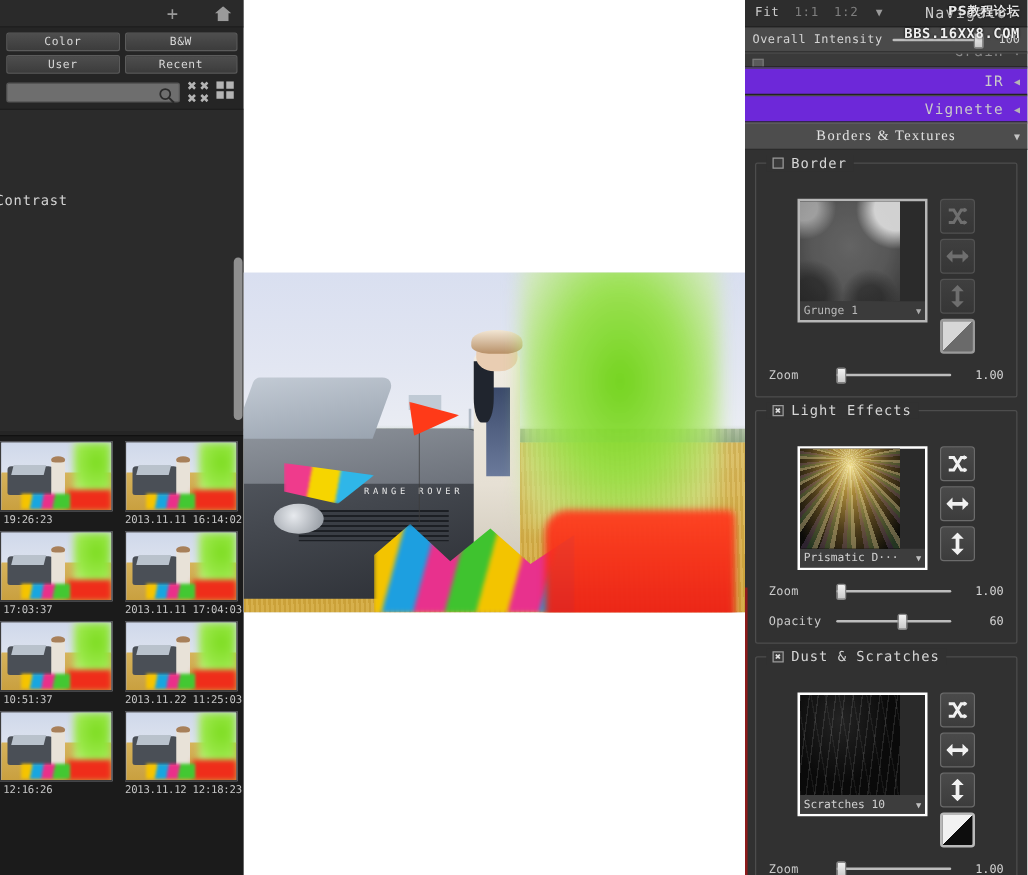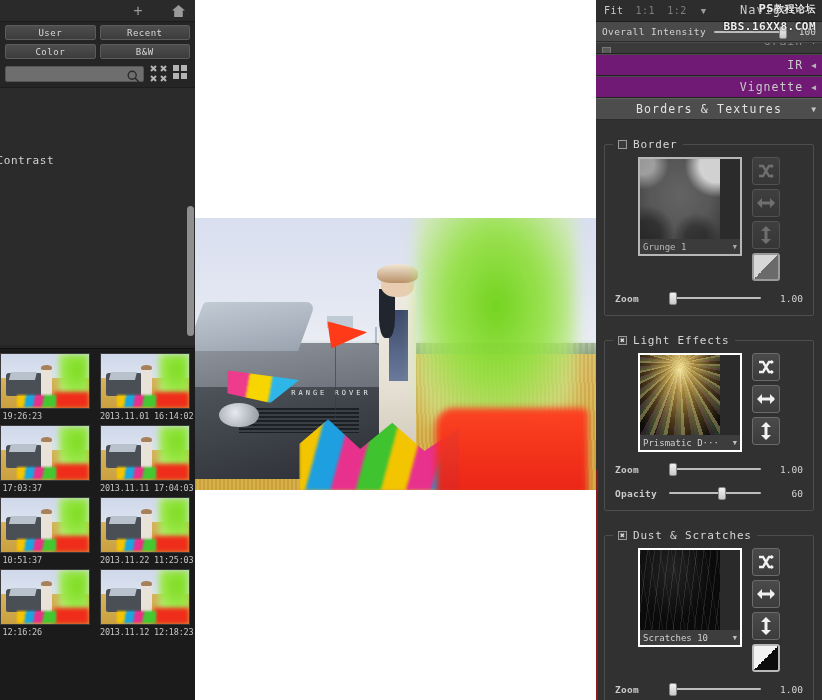--- a/index.html
+++ b/index.html
@@ -212,44 +212,44 @@
     background: #bdbdbd; border-radius: 1px;
   }
   .slider .knob {
     position: absolute; top: 1px; width: 8px; height: 13px;
     background: linear-gradient(#f2f2f2,#c9c9c9); border: 1px solid #888;
     border-radius: 2px;
   }
   .val { font-size: 9.5px; color: #d4d4d4; width: 26px; text-align: right; }
 
   .sec-row {
-    height: 22px; background: #701a75; border-top: 1px solid #4a4a4a;
+    height: 22px; background: #6d28d9; border-top: 1px solid #4a4a4a;
     border-bottom: 1px solid #232323;
     display: flex; align-items: center; justify-content: flex-end;
     padding: 0 6px; position: relative;
   }
   .sec-row.clipped { height: 12px; overflow: hidden; background:#3a3a3a; }
   .sec-row .sec-name { font-size: 11.5px; color: #cacaca; letter-spacing: 1px; }
   .sec-row.clipped .sec-name { position: relative; top: -7px; color:#8a8a8a; }
   .sec-row .arrow { margin-left: 8px; color: #b5b5b5; font-size: 8px; }
   .sec-row .mini-check {
     position: absolute; left: 6px; top: 4px; width: 9px; height: 9px;
     background: #5a5a5a; border: 1px solid #777;
   }
   .sec-open {
     height: 22px; background: #4d4d4d; border-top: 1px solid #606060;
     border-bottom: 1px solid #2b2b2b;
     display: flex; align-items: center; justify-content: center; position: relative;
   }
-  .sec-open .sec-name { font-size: 11.5px; color: #e2e2e2; letter-spacing: 1.2px; }
+  .sec-open .sec-name { font-size: 11.5px; color: #e2e2e2; letter-spacing: 1.2px; font-family: Liberation Serif, serif; }
   .sec-open .arrow { position:absolute; right: 6px; color: #c5c5c5; font-size: 8px; }
 
   .group {
-    margin: 24px 8px 0 8px; border: 1px solid #4d4d4d; border-radius: 2px;
-    padding: 12px 8px 10px 8px; position: relative;
+    margin: 10px 8px 0 8px; border: 1px solid #4d4d4d; border-radius: 2px;
+    padding: 28px 8px 10px 8px; position: relative;
   }
   .group-title {
     position: absolute; top: -7px; left: 8px; background: #313131;
     padding: 0 5px; display: flex; align-items: center; gap: 6px;
   }
   .group-title .cb {
     width: 9px; height: 9px; border: 1px solid #9a9a9a; background: #3a3a3a;
     display: inline-flex; align-items:center; justify-content:center;
     color: #e0e0e0; font-size: 8px; line-height: 1;
   }
@@ -304,48 +304,48 @@
     width: 28px; height: 28px; border: 1px solid #6b6b6b; border-radius: 3px;
     background: linear-gradient(#4a4a4a,#3c3c3c);
     display: flex; align-items: center; justify-content: center;
     color: #f1f1f1;
   }
   .sbtn.dim { color: #6f6f6f; background: linear-gradient(#3f3f3f,#363636); border-color:#525252; }
   .sbtn.swatch { background: linear-gradient(135deg,#f2f2f2 0 50%, #0d0d0d 50% 100%); border:2px solid #b9b9b9; }
   .sbtn.swatch.dim { background: linear-gradient(135deg,#d7d7d7 0 50%, #6a6a6a 50% 100%); border-color:#9a9a9a; }
 
   .srow { display: flex; align-items: center; margin-top: 10px; padding: 0 2px; }
-  .srow .lbl { font-size: 9.5px; color: #cacaca; width: 46px; letter-spacing:.3px;font-weight:bold;}
+  .srow .lbl { font-size: 9.5px; color: #cacaca; width: 46px; letter-spacing:.3px;}
   .srow .val { width: 34px; }
 
   .redline { position:absolute; left:0; top:470px; width:2px; height:230px; background:#8d1b1b; }
 </style>
 </head>
 <body>
 
 <div id="app">
 
   <div id="left-panel">
 
     <div class="lp-topbar">
       <div class="ic ic-plus">+</div>
       <div class="ic ic-home">
         <svg width="13" height="12" viewBox="0 0 13 12">
             <path d="M6.5 0 L13 5.5 L10.8 5.5 L10.8 12 L2.2 12 L2.2 5.5 L0 5.5 Z" fill="#9a9a9a"></path>
           </svg>
       </div>
     </div>
 
+    <div class="lp-btnrow">
+      <div class="lp-btn">Color</div>
+      <div class="lp-btn">B&amp;W</div>
+    </div>
     <div class="lp-btnrow" style="padding-top:3px">
       <div class="lp-btn">User</div>
       <div class="lp-btn">Recent</div>
-    </div>
-    <div class="lp-btnrow">
-      <div class="lp-btn">Color</div>
-      <div class="lp-btn">B&amp;W</div>
     </div>
 
     <div class="lp-searchrow">
       <div class="lp-search">
         <input type="text" placeholder="" style="">
         <span class="mag">
           <svg width="13" height="13" viewBox="0 0 13 13">
               <circle cx="5.2" cy="5.2" r="4" fill="none" stroke="#2a2a2a" stroke-width="1.4"></circle>
               <line x1="8.3" y1="8.3" x2="12.2" y2="12.2" stroke="#2a2a2a" stroke-width="1.6"></line>
             </svg>
@@ -400,21 +400,21 @@
                 <div class="field"></div>
                 <div class="car"></div>
                 <div class="carglass"></div>
                 <div class="person"></div>
                 <div class="hat"></div>
                 <div class="greenblur"></div>
                 <div class="redblur"></div>
                 <div class="flags"></div>
               </div>
           </div>
-          <div class="thumb-cap">2013.11.01 16:14:02</div>
+          <div class="thumb-cap">2013.11.11 16:14:02</div>
         </div>
       </div>
 
       <div class="thumb-row">
         <div class="thumb-cell">
           <div class="thumb-img">
             <div class="ph">
                 <div class="sky"></div>
                 <div class="field"></div>
                 <div class="car"></div>

